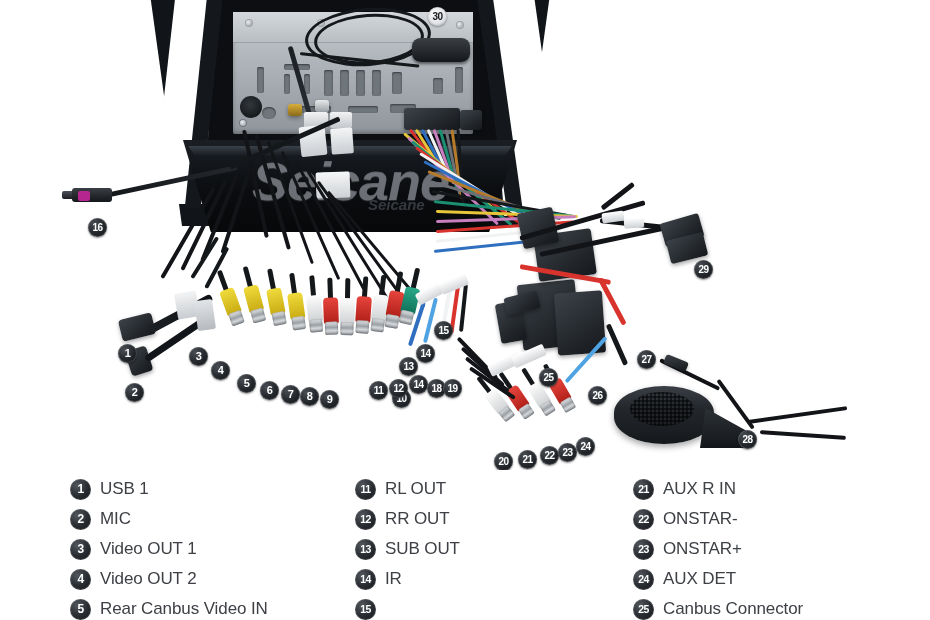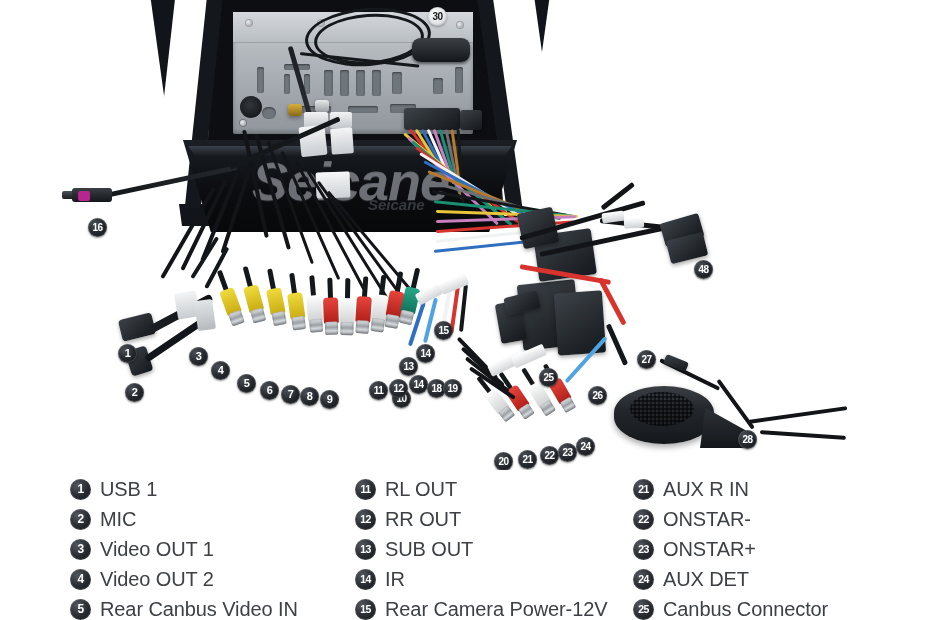--- a/index.html
+++ b/index.html
@@ -183,21 +183,21 @@
   .legend-badge{
     flex:0 0 auto;width:21px;height:21px;border-radius:50%;
     background:radial-gradient(circle at 34% 30%,#53585e 0%,#2a2e33 50%,#111316 100%);
     color:#fff;font-size:12px;font-weight:700;line-height:21px;text-align:center;
     letter-spacing:-0.6px;
     box-shadow:inset 0 0 0 1px rgba(255,255,255,.12);
   }
   .legend-badge.two{font-size:10.5px;}
   .legend-text{
     margin-left:9px;
-    font-size:20px;
+    font-size:17px;
     color:#3d4045;
     white-space:nowrap;
     font-family:"Liberation Sans", sans-serif;
     letter-spacing:-0.1px;
   }
 </style>
 </head>
 <body>
 
 <div id="stage">
@@ -455,21 +455,21 @@
         <div class="badge wide" style="left: 443px; top: 379px;">19</div>
         <div class="badge wide" style="left: 494px; top: 452px;">20</div>
         <div class="badge wide" style="left: 518px; top: 450px;">21</div>
         <div class="badge wide" style="left: 540px; top: 446px;">22</div>
         <div class="badge wide" style="left: 558px; top: 443px;">23</div>
         <div class="badge wide" style="left: 576px; top: 437px;">24</div>
         <div class="badge wide" style="left: 539px; top: 368px;">25</div>
         <div class="badge wide" style="left: 588px; top: 386px;">26</div>
         <div class="badge wide" style="left: 637px; top: 350px;">27</div>
         <div class="badge wide" style="left: 738px; top: 430px;">28</div>
-        <div class="badge wide" style="left: 694px; top: 260px;">48</div>
+        <div class="badge wide" style="left: 694px; top: 260px;">29</div>
         <div class="badge wide light" style="left: 428px; top: 7px;">30</div>
       </div>
   </div>
 
   <div id="legend">
       <div class="legend-col" style="left: 70px;">
         <div class="legend-row">
           <span class="legend-badge">1</span>
           <span class="legend-text">USB 1</span>
         </div>
@@ -502,21 +502,20 @@
         <div class="legend-row">
           <span class="legend-badge two">13</span>
           <span class="legend-text">SUB OUT</span>
         </div>
         <div class="legend-row">
           <span class="legend-badge two">14</span>
           <span class="legend-text">IR</span>
         </div>
         <div class="legend-row">
           <span class="legend-badge two">15</span>
-          <span class="legend-text">Rear Camera Power-12V</span>
         </div>
       </div>
       <div class="legend-col" style="left: 633px;">
         <div class="legend-row">
           <span class="legend-badge two">21</span>
           <span class="legend-text">AUX R IN</span>
         </div>
         <div class="legend-row">
           <span class="legend-badge two">22</span>
           <span class="legend-text">ONSTAR-</span>

